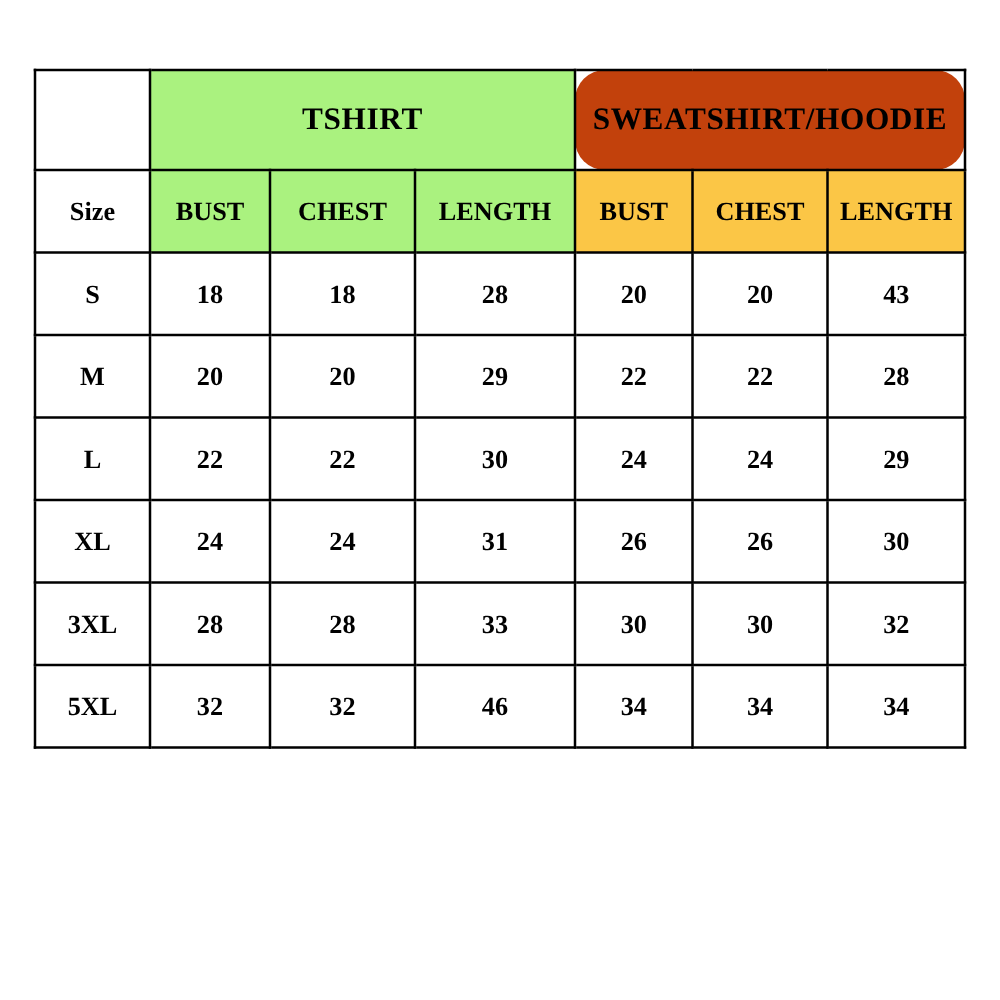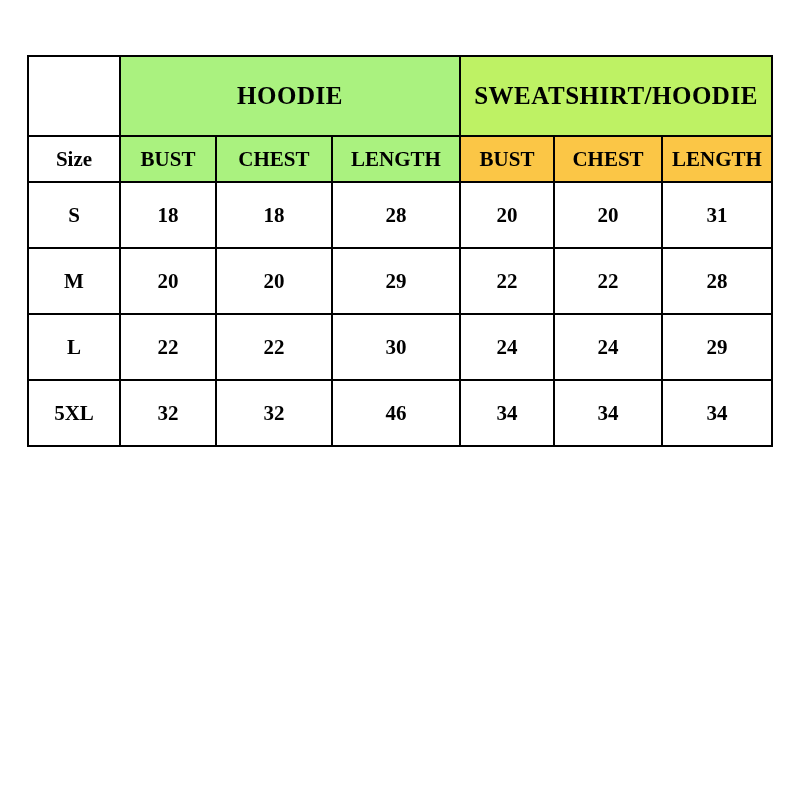--- a/index.html
+++ b/index.html
@@ -35,33 +35,34 @@
   
   col.c-size   { width: 92px; }
   col.c-bust   { width: 96px; }
   col.c-chest  { width: 116px; }
   col.c-length { width: 128px; }
   col.c-bust2  { width: 94px; }
   col.c-chest2 { width: 108px; }
   col.c-length2{ width: 110px; }
 
   .row-group-head { height: 80px; }
-  .row-sub-head  { height: 46px; }
+  .row-sub-head  { height: 66px; }
   .row-data      { height: 66px; }
 
   .blank-cell { background: #ffffff; border-left: 2px solid #000; }
   .grp-tshirt {
     background: #aaf27f;
     font-size: 25px;
     letter-spacing: 0.5px;
   }
   .grp-sweat {
-    background: #bef264;
+    background: #c2410c;
     font-size: 25px;
     letter-spacing: 0.5px;
+    border-radius: 24px;
   }
   .sub-tshirt {
     background: #aaf27f;
     font-size: 21px;
   }
   .sub-sweat {
     background: #fbc646;
     font-size: 21px;
   }
   .size-head {
@@ -87,62 +88,80 @@
       <col class="c-bust">
       <col class="c-chest">
       <col class="c-length">
       <col class="c-bust2">
       <col class="c-chest2">
       <col class="c-length2">
     </colgroup>
     <thead>
       <tr class="row-group-head">
         <td class="blank-cell"></td>
-        <td class="grp-tshirt" colspan="3">HOODIE</td>
+        <td class="grp-tshirt" colspan="3">TSHIRT</td>
         <td class="grp-sweat" colspan="3">SWEATSHIRT/HOODIE</td>
       </tr>
       <tr class="row-sub-head">
         <td class="size-head">Size</td>
         <td class="sub-tshirt">BUST</td>
         <td class="sub-tshirt">CHEST</td>
         <td class="sub-tshirt">LENGTH</td>
         <td class="sub-sweat">BUST</td>
         <td class="sub-sweat">CHEST</td>
         <td class="sub-sweat">LENGTH</td>
       </tr>
     </thead>
     <tbody>
       <tr class="row-data">
         <td class="size-cell">S</td>
         <td class="data-cell">18</td>
         <td class="data-cell">18</td>
         <td class="data-cell">28</td>
         <td class="data-cell">20</td>
         <td class="data-cell">20</td>
-        <td class="data-cell">31</td>
+        <td class="data-cell">43</td>
       </tr>
       <tr class="row-data">
         <td class="size-cell">M</td>
         <td class="data-cell">20</td>
         <td class="data-cell">20</td>
         <td class="data-cell">29</td>
         <td class="data-cell">22</td>
         <td class="data-cell">22</td>
         <td class="data-cell">28</td>
       </tr>
       <tr class="row-data">
         <td class="size-cell">L</td>
         <td class="data-cell">22</td>
         <td class="data-cell">22</td>
         <td class="data-cell">30</td>
         <td class="data-cell">24</td>
         <td class="data-cell">24</td>
         <td class="data-cell">29</td>
       </tr>
       <tr class="row-data">
+        <td class="size-cell">XL</td>
+        <td class="data-cell">24</td>
+        <td class="data-cell">24</td>
+        <td class="data-cell">31</td>
+        <td class="data-cell">26</td>
+        <td class="data-cell">26</td>
+        <td class="data-cell">30</td>
+      </tr>
+      <tr class="row-data">
+        <td class="size-cell">3XL</td>
+        <td class="data-cell">28</td>
+        <td class="data-cell">28</td>
+        <td class="data-cell">33</td>
+        <td class="data-cell">30</td>
+        <td class="data-cell">30</td>
+        <td class="data-cell">32</td>
+      </tr>
+      <tr class="row-data">
         <td class="size-cell">5XL</td>
         <td class="data-cell">32</td>
         <td class="data-cell">32</td>
         <td class="data-cell">46</td>
         <td class="data-cell">34</td>
         <td class="data-cell">34</td>
         <td class="data-cell">34</td>
       </tr>
     </tbody>
   </table>

